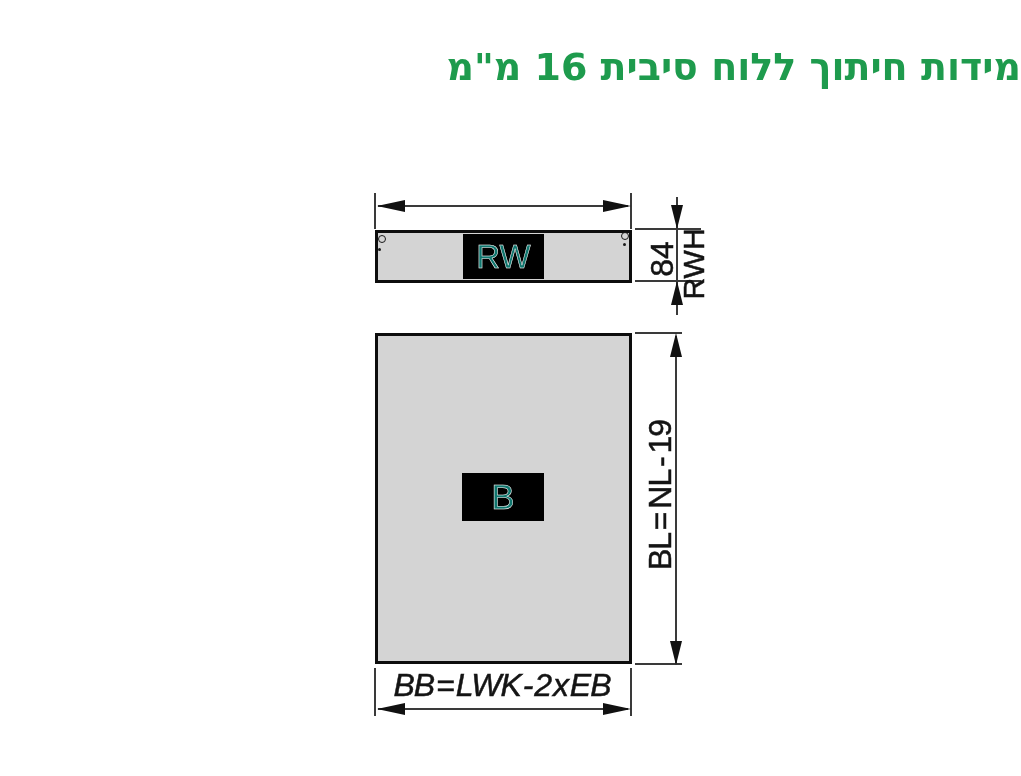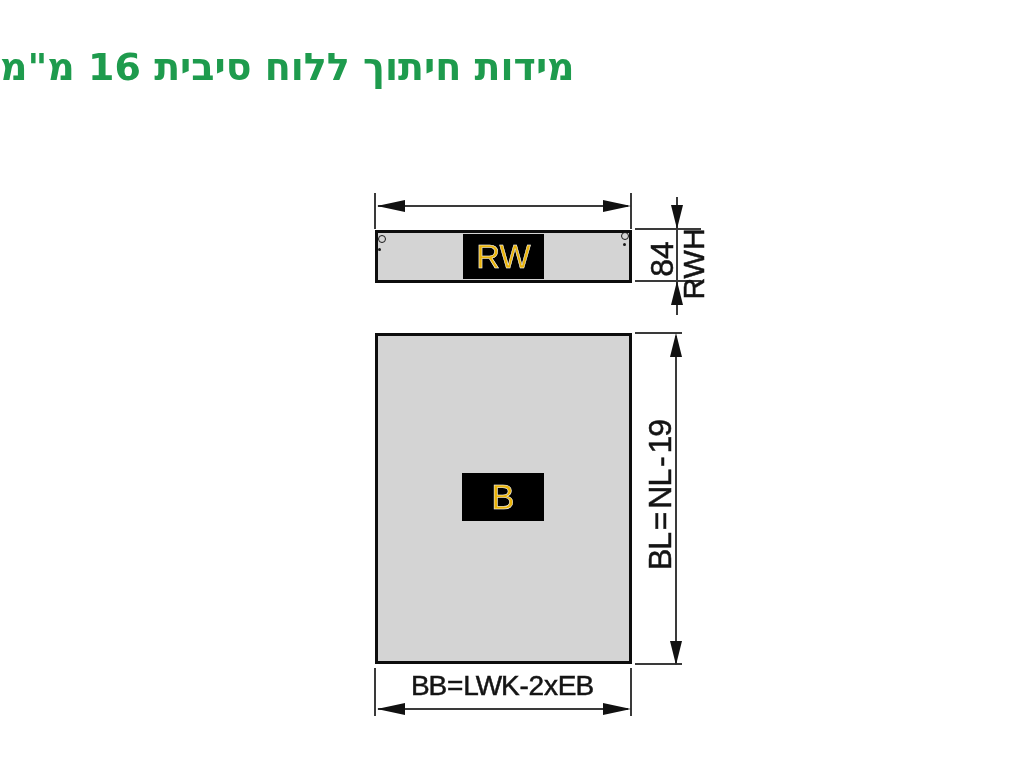--- a/index.html
+++ b/index.html
@@ -2,30 +2,30 @@
 <html><head>
 <meta charset="utf-8">
 <style>
   html,body{margin:0;padding:0;background:#ffffff;}
   .canvas{
     position:relative;width:1021px;height:776px;background:#ffffff;overflow:hidden;
     font-family:"Liberation Sans","DejaVu Sans",sans-serif;color:#141414;
   }
   
   .title{
-    position:absolute;left:0;top:44px;width:1021px;text-align:left;
+    position:absolute;left:0;top:44px;width:1021px;text-align:right;
     direction:rtl;font-family:"DejaVu Sans",sans-serif;font-weight:bold;
     font-size:38px;line-height:46px;color:#1E9B4D;
   }
   
   .panel{position:absolute;background:#D4D4D4;border:3px solid #0d0d0d;box-sizing:border-box;}
   .panel-rail{left:375px;top:230px;width:257px;height:53px;}
   .panel-body{left:375px;top:333px;width:257px;height:331px;}
   .name-box{
-    position:absolute;background:#000;color:#eab308;text-align:center;
+    position:absolute;background:#000;color:#0f766e;text-align:center;
     -webkit-text-stroke:0.5px #fff;
   }
   .rail-name{left:463px;top:234px;width:81px;height:45px;line-height:45px;font-size:33px;}
   .body-name{left:462px;top:473px;width:82px;height:48px;line-height:48px;font-size:35px;}
   
   .hole{position:absolute;width:8px;height:8px;border:1.7px solid #1a1a1a;border-radius:50%;box-sizing:border-box;background:transparent;}
   .hole-l{left:378px;top:235px;}
   .hole-r{left:621px;top:232px;}
   .dot{position:absolute;width:3px;height:3px;border-radius:50%;background:#1a1a1a;}
   .dot-l{left:378px;top:248px;}
@@ -63,21 +63,21 @@
   .bl-line{left:675px;top:336px;width:2px;height:327px;}
   .bl-arr-t{left:670px;top:333px;}
   .bl-arr-b{left:670px;top:641px;}
   .bl-label{left:550px;top:478px;width:220px;height:34px;line-height:34px;font-size:32px;letter-spacing:-1px;word-spacing:-4px;}
   
   .bb-ext-l{left:374px;top:668px;width:2px;height:48px;}
   .bb-ext-r{left:630px;top:668px;width:2px;height:48px;}
   .bb-line{left:378px;top:708px;width:250px;height:2px;}
   .bb-arr-l{left:377px;top:703px;}
   .bb-arr-r{left:603px;top:703px;}
-  .bb-label{left:352px;top:670px;width:300px;font-size:28px;line-height:31px;letter-spacing:-1px;word-spacing:-6px;}
+  .bb-label{left:352px;top:670px;width:300px;font-size:32px;line-height:31px;letter-spacing:-1px;word-spacing:-6px;font-style:italic;}
 </style>
 </head>
 <body>
 
 <div class="canvas">
 
   <div class="title">מידות חיתוך ללוח סיבית 16 מ"מ</div>
 
   <div class="ln rwb-ext-l"></div>
   <div class="ln rwb-ext-r"></div>

